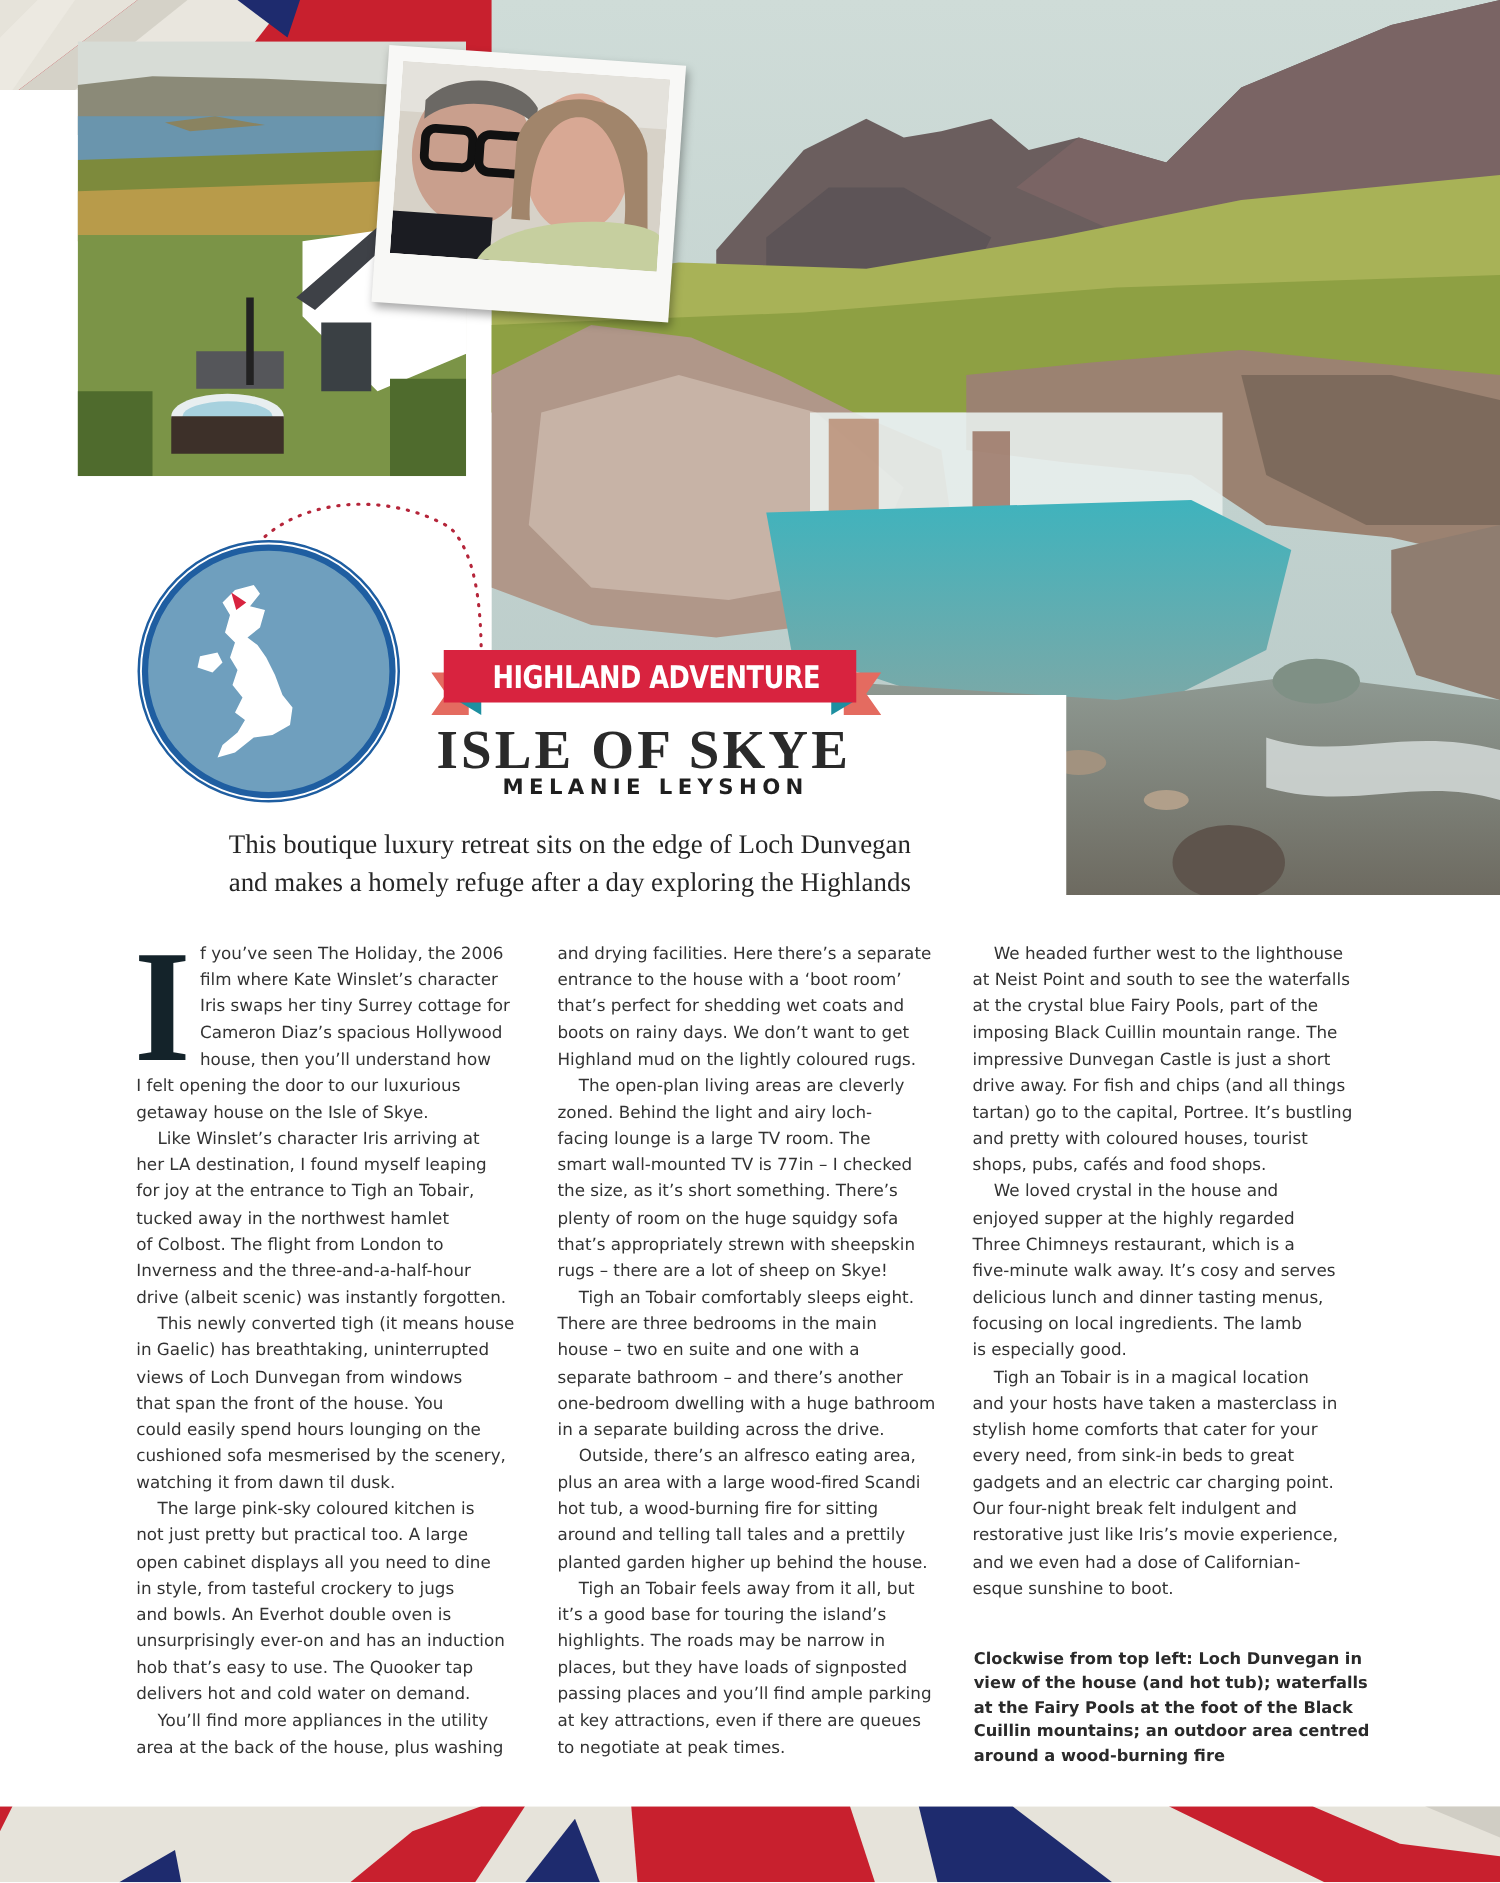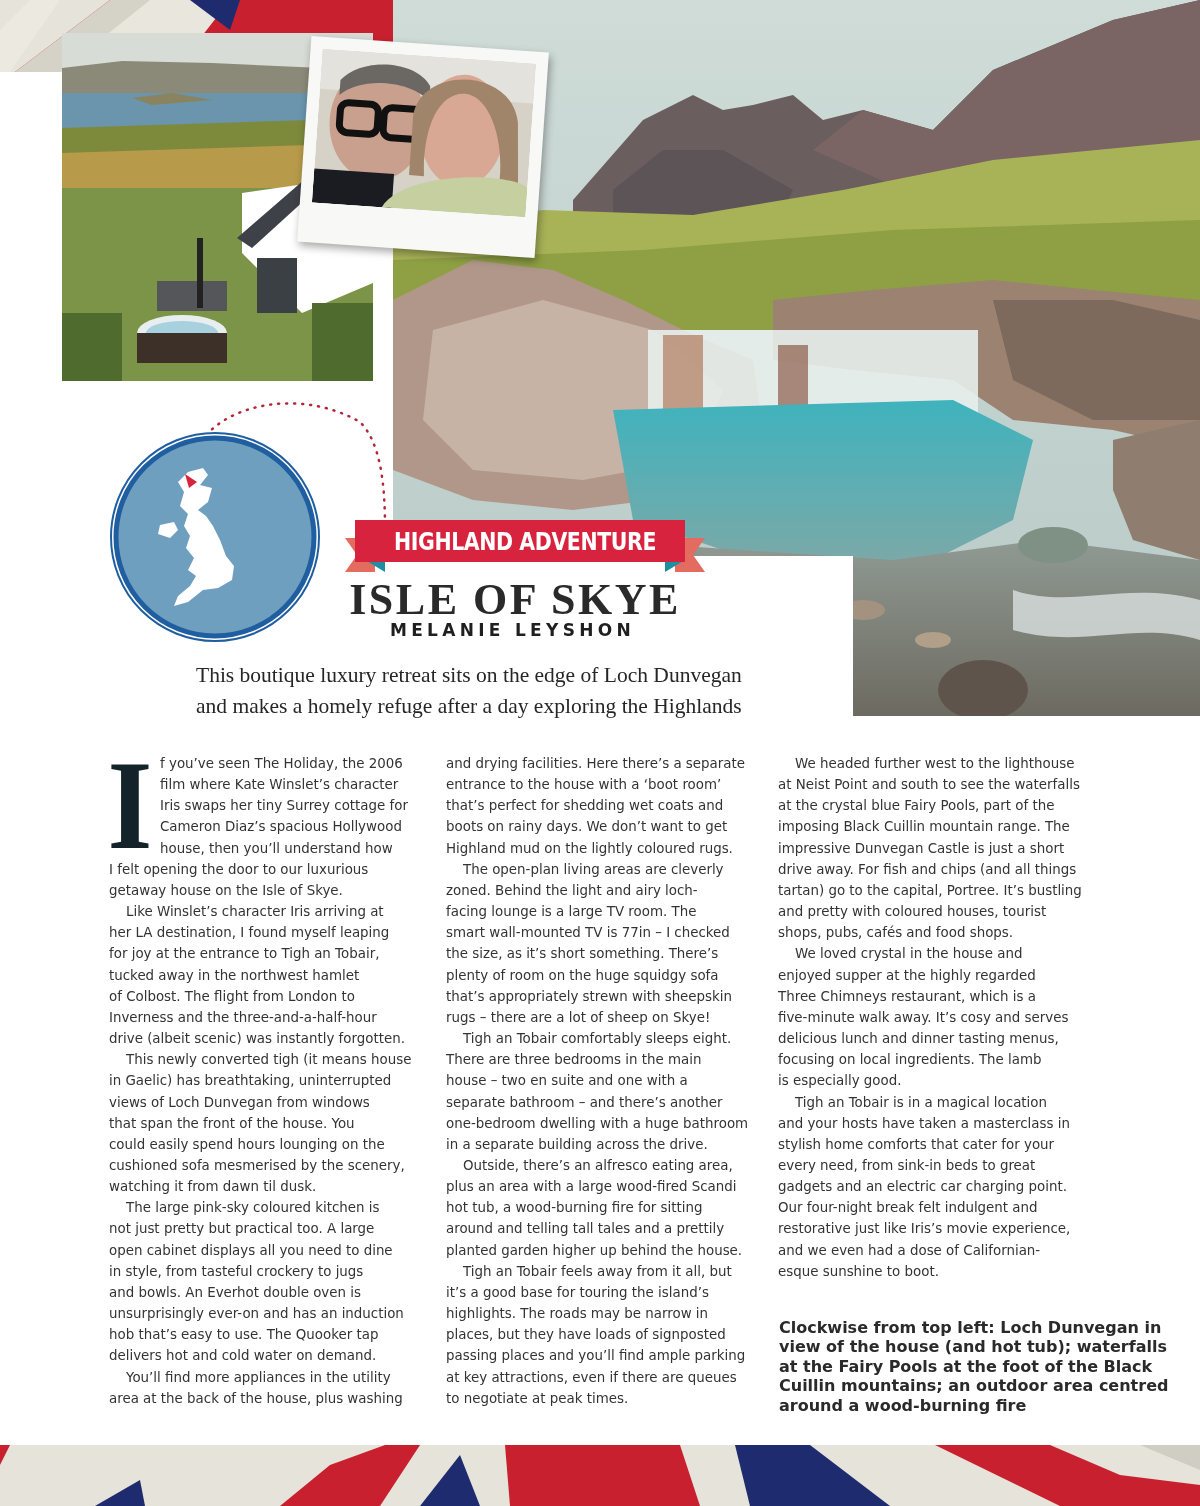--- a/index.html
+++ b/index.html
@@ -37,41 +37,41 @@
 
   
   .banner { position: absolute; left: 345px; top: 520px; width: 360px; height: 56px; }
   .banner svg { position: absolute; left: 0; top: 0; width: 100%; height: 100%; }
   .banner-label { position: absolute; left: 20px; top: 4px; width: 320px; height: 36px; text-align: center;
     font-family: "DejaVu Sans", sans-serif; font-weight: bold; font-size: 25px; letter-spacing: -0.5px;
     color: #fff; line-height: 36px; transform: scaleX(0.82); transform-origin: center; }
 
   .article-title { position: absolute; left: 340px; top: 574px; width: 350px; text-align: center;
     font-family: "Liberation Serif", serif; font-size: 44px; letter-spacing: 2.5px; color: #2a2a2a; }
-  .byline { position: absolute; left: 340px; top: 620px; width: 345px; text-align: center;
+  .byline { position: absolute; left: 352px; top: 620px; width: 345px; text-align: center;
     font-family: "DejaVu Sans", sans-serif; font-weight: bold; font-size: 17px; letter-spacing: 4.3px; color: #1f1f1f; }
   .standfirst { position: absolute; left: 183px; top: 660px; width: 640px;
     font-family: "Liberation Serif", serif; font-size: 21.5px; line-height: 31px; color: #262626; }
-  .standfirst p { white-space: nowrap; margin-left: 13px; }
+  .standfirst p { white-space: nowrap; }
 
   
   .col { position: absolute; top: 753px; width: 320px; font-family: "DejaVu Sans", sans-serif;
     font-size: 13.4px; line-height: 21.15px; color: #333; }
   .col p { white-space: nowrap; }
   .col p.indent { text-indent: 17px; }
   .col-1 { left: 109px; }
   .col-2 { left: 446px; }
   .col-3 { left: 778px; }
   .dropcap-wrap { position: relative; }
   .dropcap { position: absolute; left: -4px; top: 2px; font-family: "Liberation Serif", serif;
     font-size: 128px; line-height: 100px; color: #14232a; font-weight: bold; transform: scaleX(0.9); }
   .lead-lines p { padding-left: 51px; }
 
   .caption { position: absolute; left: 779px; top: 1318px; width: 300px;
-    font-family: "DejaVu Sans", sans-serif; font-weight: bold; font-size: 16px; line-height: 19.4px; color: #2a2a2a; }
+    font-family: "DejaVu Sans", sans-serif; font-weight: bold; font-size: 13px; line-height: 19.4px; color: #2a2a2a; }
   .caption p { white-space: nowrap; }
   .em { }
 </style>
 </head>
 <body>
 
 <div class="flag-strip flag-top">
   <svg viewBox="0 0 1200 72" preserveAspectRatio="none">
     <rect width="1200" height="72" fill="#c8202e"></rect>
     <polygon points="0,0 110,0 15,72 0,72" fill="#e6e3da"></polygon>

